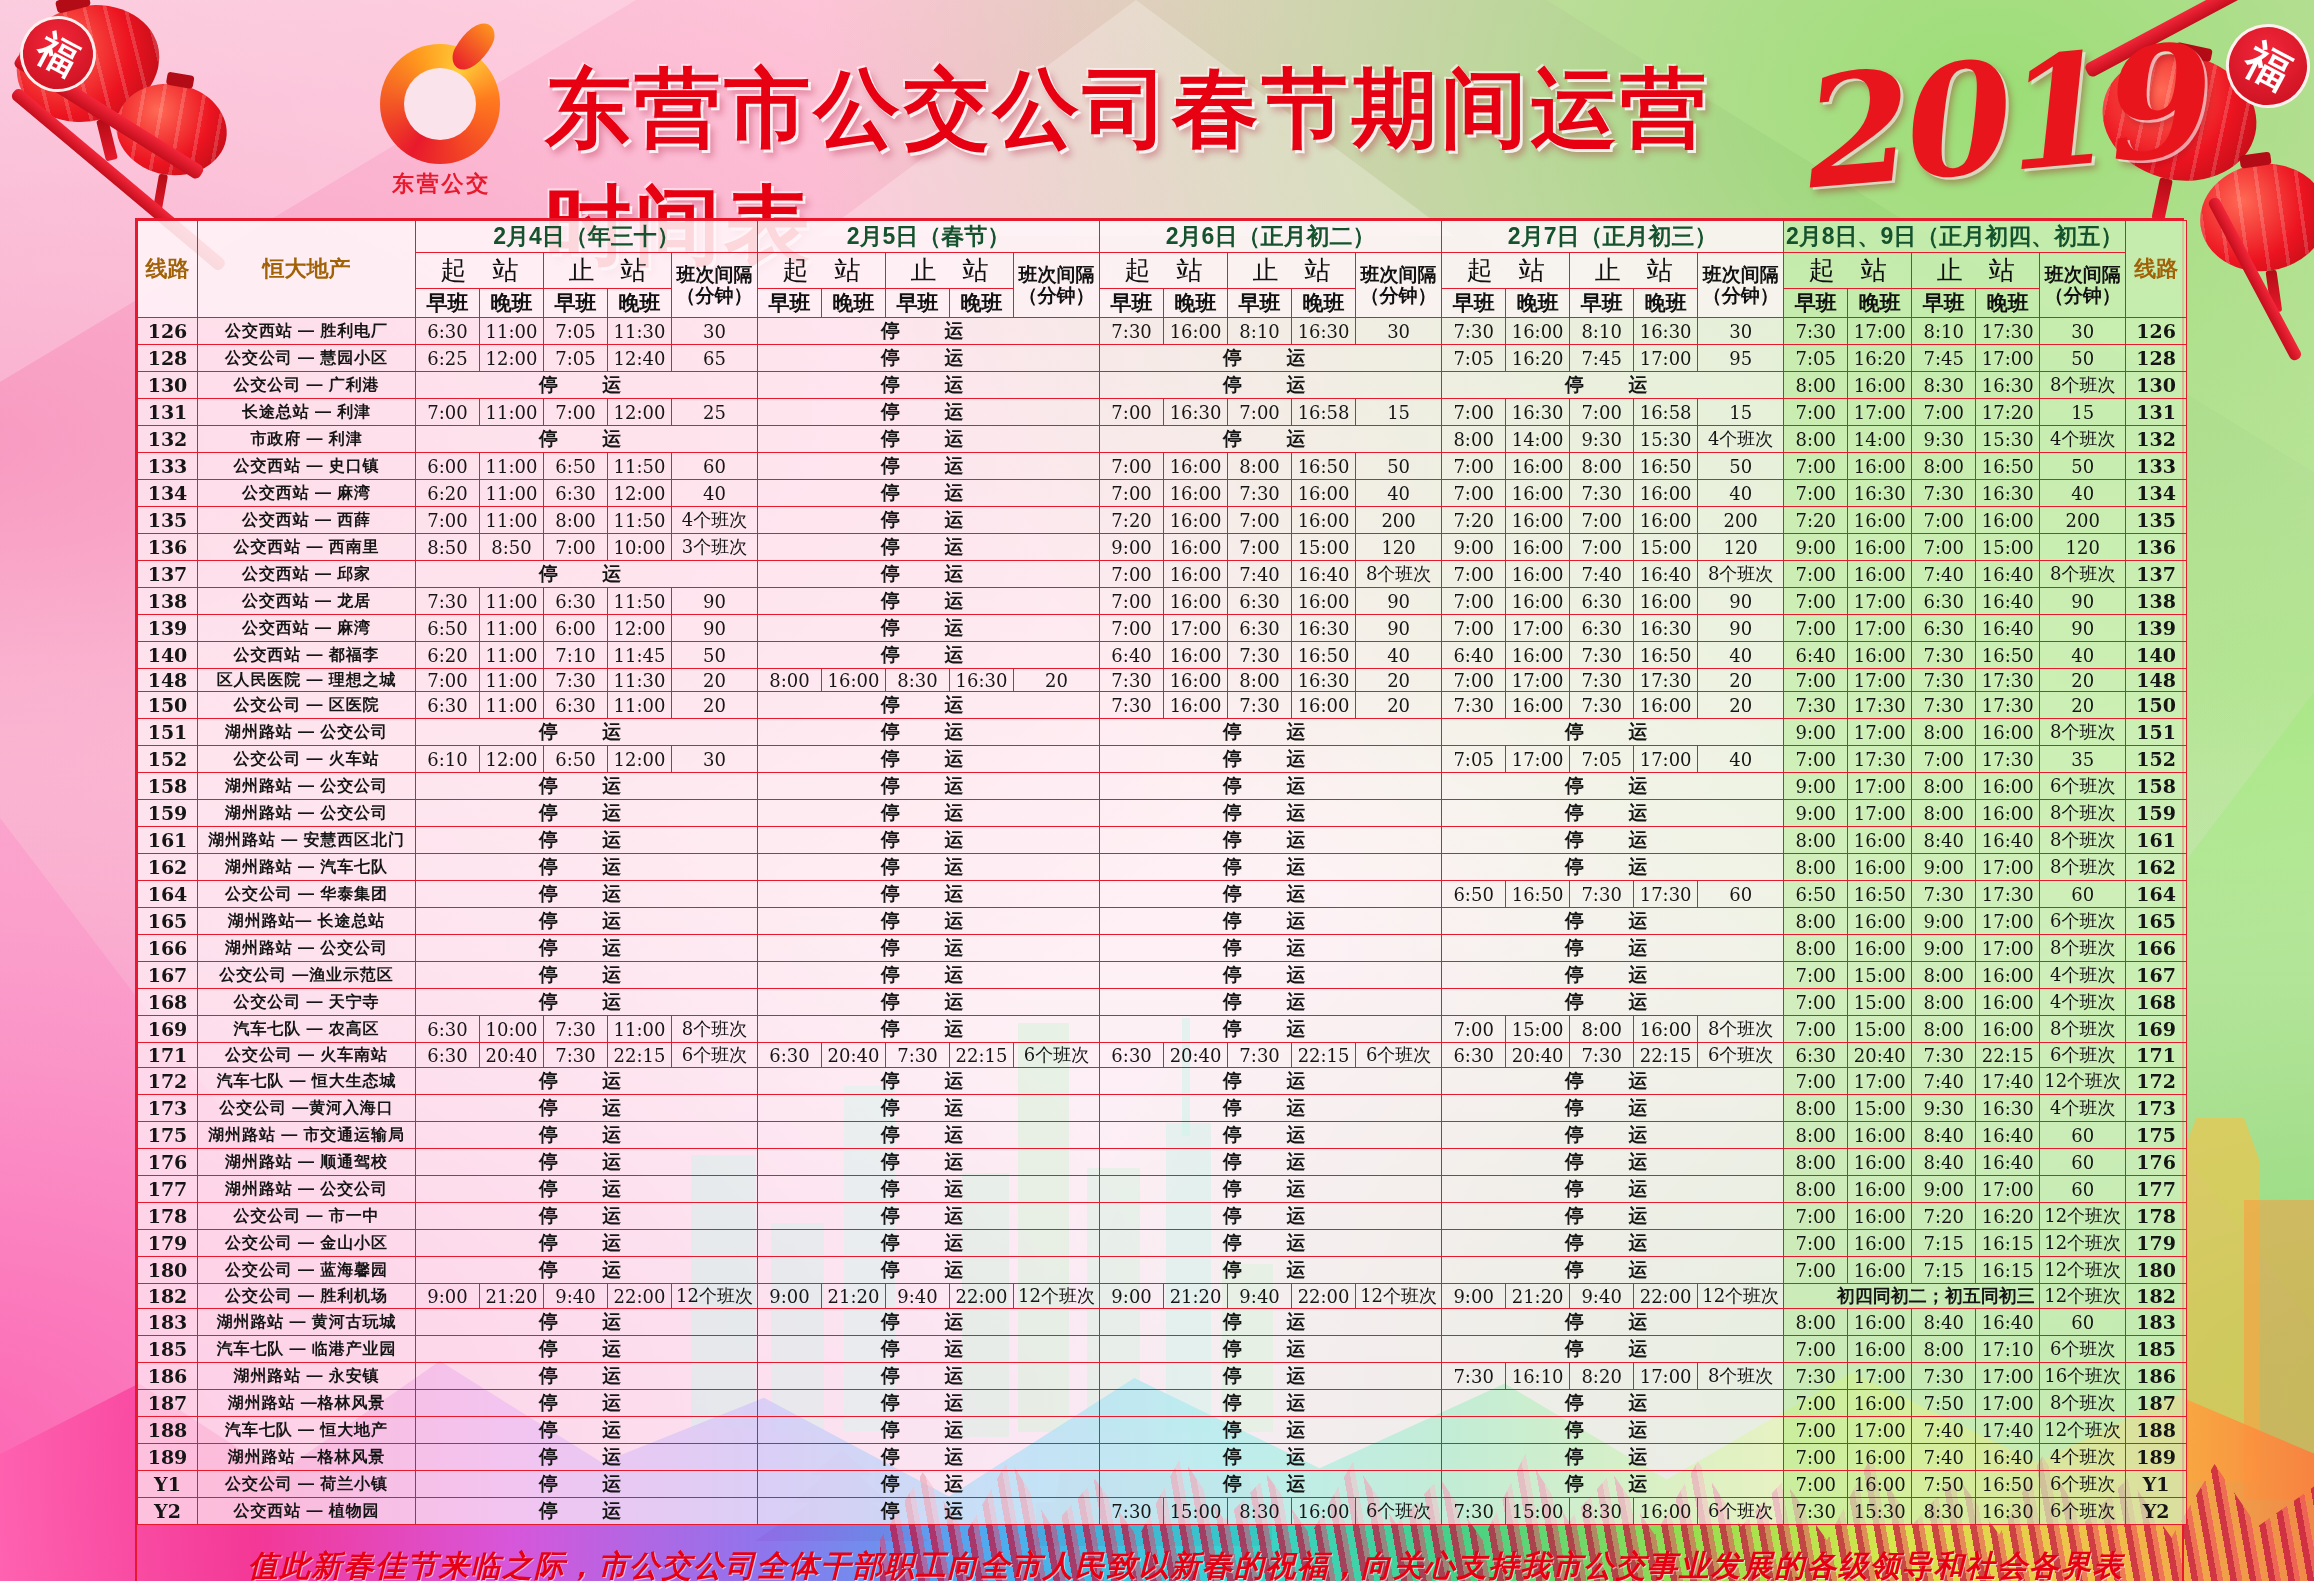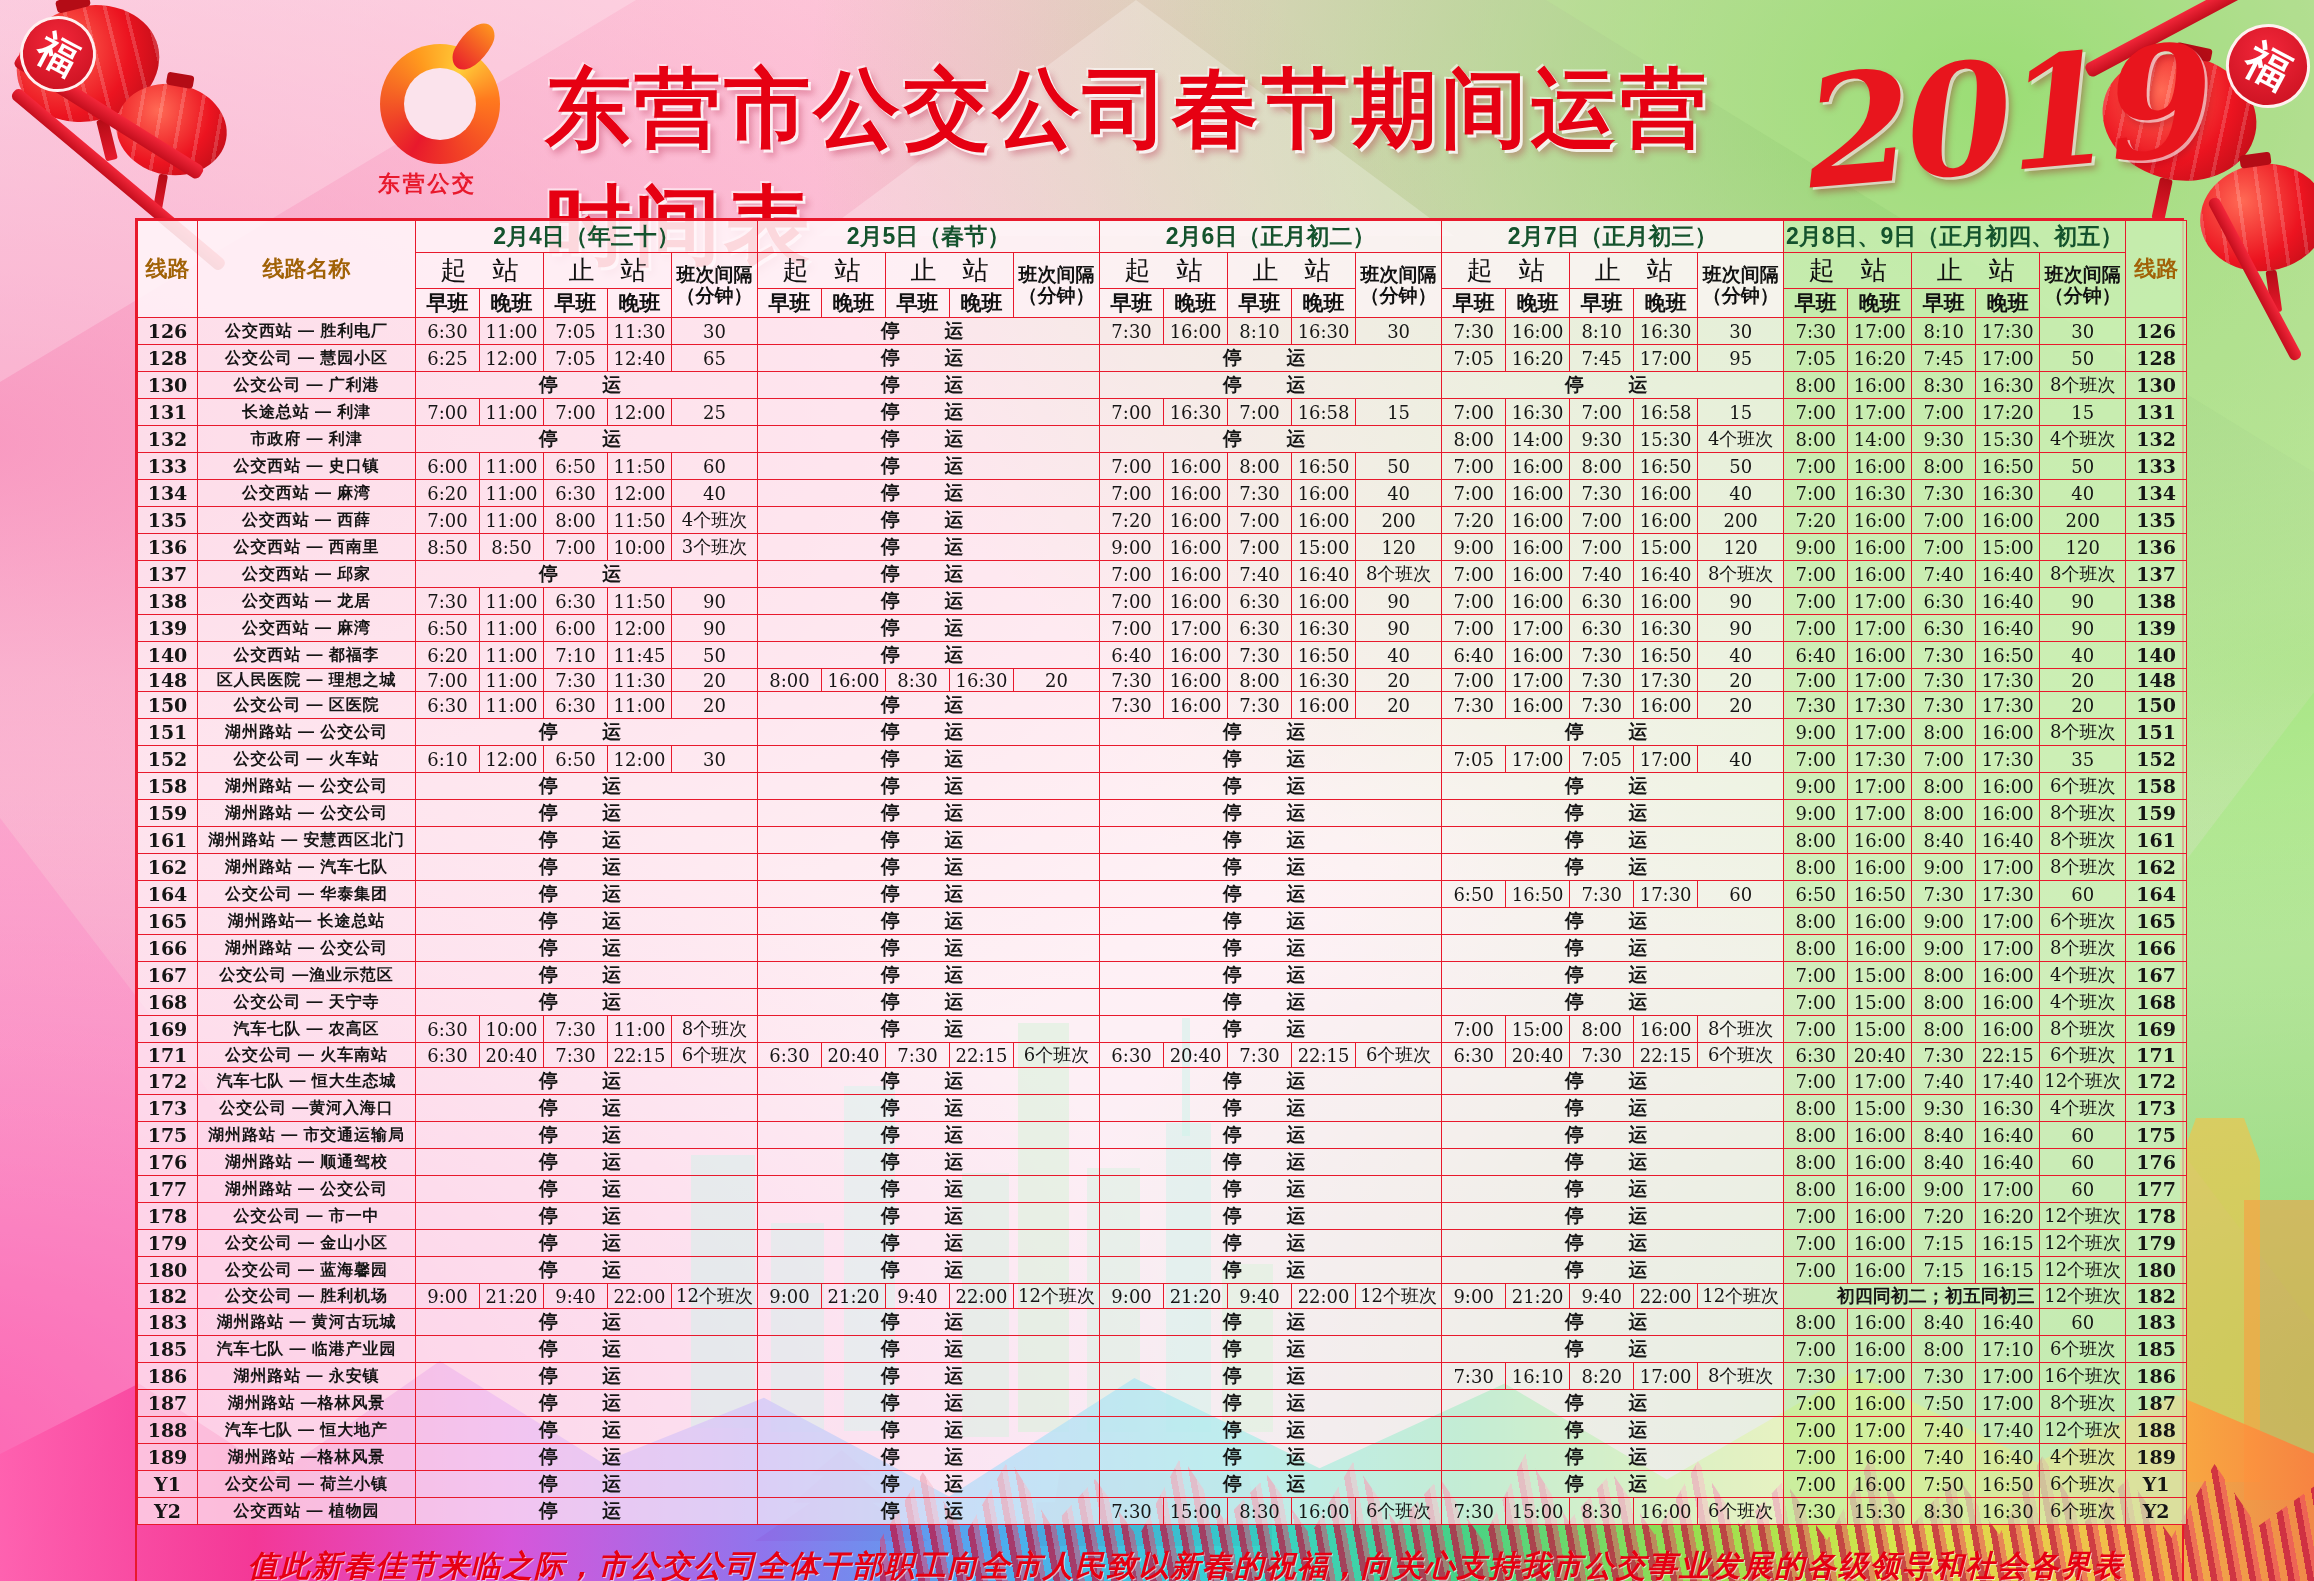--- a/index.html
+++ b/index.html
@@ -30,21 +30,21 @@
   
   .bldg { position:absolute; z-index:1; }
   
   .logo { position:absolute; left:380px; top:44px; width:120px; height:120px; border-radius:50%; z-index:3;
     background:conic-gradient(from 210deg,#e8192c,#ff9a1e 35%,#ffce3a 50%,#ff7a1e 65%,#e8192c);
   }
   .logo::after { content:""; position:absolute; inset:23.6px; border-radius:50%; background:#fbe3ec; }
   .logo::before { content:""; position:absolute; left:78px; top:-23.6px; width:31px; height:53px;
     background:linear-gradient(15deg,#e8192c,#ff9a1e); border-radius:60% 40% 60% 40%/70% 30% 70% 30%;
     transform:rotate(28deg); }
-  .logo-text { position:absolute; left:378px; top:169px; width:127px; z-index:3;
+  .logo-text { position:absolute; left:378px; top:169px; width:127px; text-align:center; z-index:3;
     color:#e8192c; font-size:22px; font-weight:bold; letter-spacing:2.7px; }
   .main-title { position:absolute; left:545px; top:51px; width:1246px; z-index:3; 
     font-size:86px; font-weight:900; letter-spacing:3.6px; color:#e60012;
     text-shadow:2.7px 2.7px 0 rgba(255,255,255,.85), -1.8px -1.8px 0 rgba(255,255,255,.55), 5.5px 7.3px 7.3px rgba(170,0,40,.3); }
   .year { position:absolute; left:1805px; top:25.5px; z-index:3; font-family:"DejaVu Serif", serif;
     font-size:153px; font-weight:bold; font-style:italic; color:#e8151d; transform:rotate(-5deg);
     text-shadow:2.7px 2.7px 0 rgba(255,255,255,.6), 4.5px 6.4px 7.3px rgba(150,0,20,.35); letter-spacing:-5.5px; }
   
   .lantern { position:absolute; z-index:2; }
   .lantern .lbody { position:relative; border-radius:50%;
@@ -169,21 +169,21 @@
         <col style="width:64px">
         <col style="width:64px">
         <col style="width:64px">
         <col style="width:64px">
         <col style="width:86px">
         <col style="width:61px">
       </colgroup>
       <thead>
         <tr class="h1">
           <th rowspan="3" class="c-route">线路</th>
-          <th rowspan="3" class="c-route">线路名称</th>
+          <th rowspan="3" class="c-route">恒大地产</th>
           <th colspan="5" class="date">2月4日（年三十）</th>
           <th colspan="5" class="date">2月5日（春节）</th>
           <th colspan="5" class="date">2月6日（正月初二）</th>
           <th colspan="5" class="date">2月7日（正月初三）</th>
           <th colspan="5" class="date grn">2月8日、9日（正月初四、初五）</th>
           <th rowspan="3" class="c-route grn">线路</th>
         </tr>
         <tr class="h2">
           <th colspan="2" class="">起　站</th>
           <th colspan="2" class="">止　站</th>

